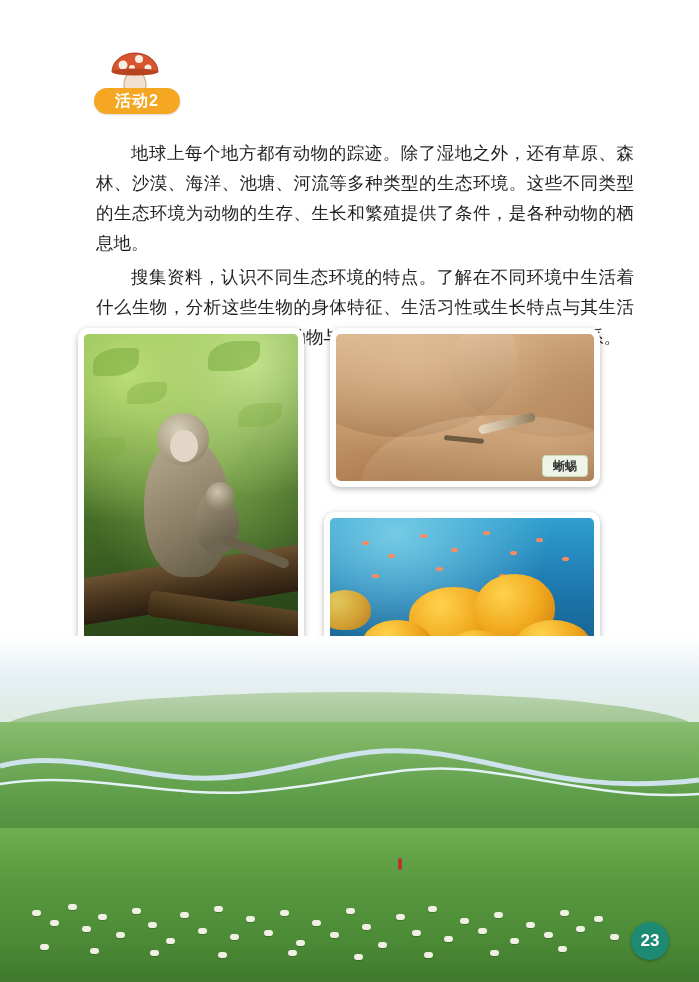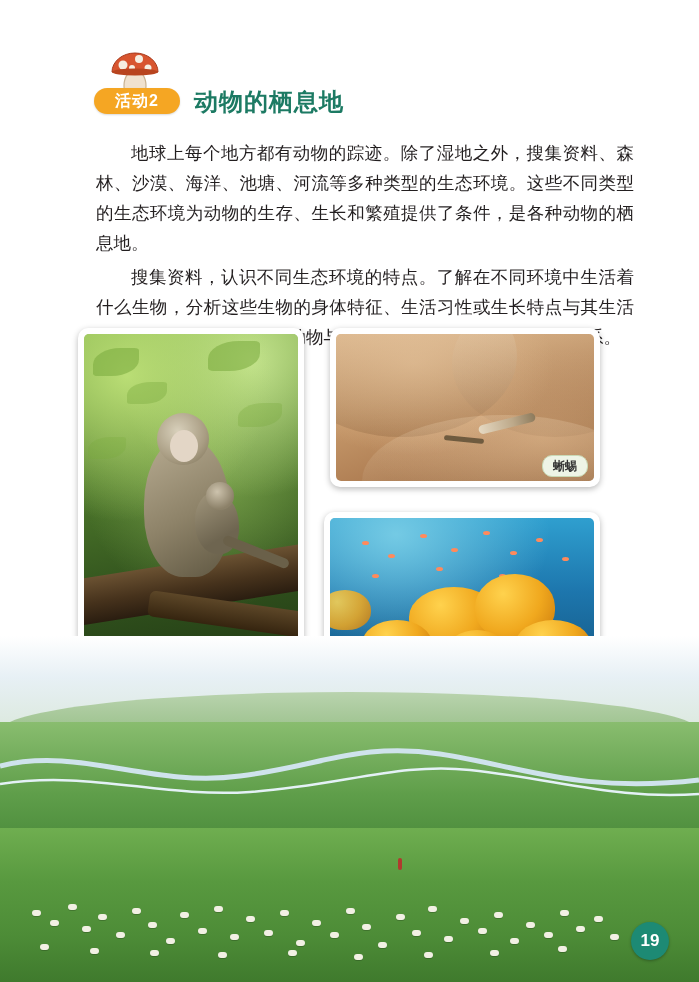--- a/index.html
+++ b/index.html
@@ -95,21 +95,21 @@
     width: 100%;
     height: 100%;
     border-radius: 5px;
     overflow: hidden;
     position: relative;
   }
   .caption {
     position: absolute;
     background: #eef4e6;
     border: 1px solid #c9d9b5;
-    border-radius: 10px;
+    border-radius: 4px;
     font-family: "Liberation Sans", sans-serif;
     font-size: 12px;
     font-weight: bold;
     color: #333333;
     padding: 3px 10px;
     line-height: 14px;
     white-space: nowrap;
   }
 
   
@@ -379,25 +379,24 @@
         <path d="M4 24 A23 19 0 0 1 50 24 Z" fill="#d8552f"></path>
         <path d="M4 24 A23 19 0 0 1 50 24 Z" fill="none" stroke="#a83a1c" stroke-width="1"></path>
         <circle cx="15" cy="17" r="4.5" fill="#f6efe2"></circle>
         <circle cx="31" cy="11" r="4" fill="#f6efe2"></circle>
         <circle cx="40" cy="20" r="3.5" fill="#f6efe2"></circle>
         <circle cx="24" cy="20" r="3" fill="#f6efe2"></circle>
         <ellipse cx="27" cy="24" rx="23" ry="3.5" fill="#b8441f"></ellipse>
       </svg>
     </div>
     <div class="activity-badge">活动2</div>
-    <div class="activity-title">动物的栖息地</div>
   </div>
 
   <div class="body-text">
-    <p>地球上每个地方都有动物的踪迹。除了湿地之外，搜集资料、森林、沙漠、海洋、池塘、河流等多种类型的生态环境。这些不同类型的生态环境为动物的生存、生长和繁殖提供了条件，是各种动物的栖息地。</p>
+    <p>地球上每个地方都有动物的踪迹。除了湿地之外，还有草原、森林、沙漠、海洋、池塘、河流等多种类型的生态环境。这些不同类型的生态环境为动物的生存、生长和繁殖提供了条件，是各种动物的栖息地。</p>
     <p>搜集资料，认识不同生态环境的特点。了解在不同环境中生活着什么生物，分析这些生物的身体特征、生活习性或生长特点与其生活环境之间的联系，并了解动物与动物之间、动物与植物之间的关系。</p>
   </div>
 
   <div class="photo-card" id="card-monkey">
     <div class="photo-inner">
       <div class="monkey-bg"></div>
       <div class="leaf" style="left:4%;top:4%;width:46px;height:28px;"></div>
       <div class="leaf" style="left:58%;top:2%;width:52px;height:30px;"></div>
       <div class="leaf" style="left:20%;top:14%;width:40px;height:22px;opacity:.7;"></div>
       <div class="leaf" style="left:72%;top:20%;width:44px;height:24px;opacity:.6;"></div>
@@ -502,14 +501,14 @@
       <div class="sheep" style="left:130px;top:56px;"></div>
       <div class="sheep" style="left:198px;top:58px;"></div>
       <div class="sheep" style="left:268px;top:56px;"></div>
       <div class="sheep" style="left:334px;top:60px;"></div>
       <div class="sheep" style="left:404px;top:58px;"></div>
       <div class="sheep" style="left:470px;top:56px;"></div>
       <div class="sheep" style="left:538px;top:52px;"></div>
     </div>
   </div>
 
-  <div class="page-number">19</div>
+  <div class="page-number">23</div>
 </div>
 
 </body></html>

